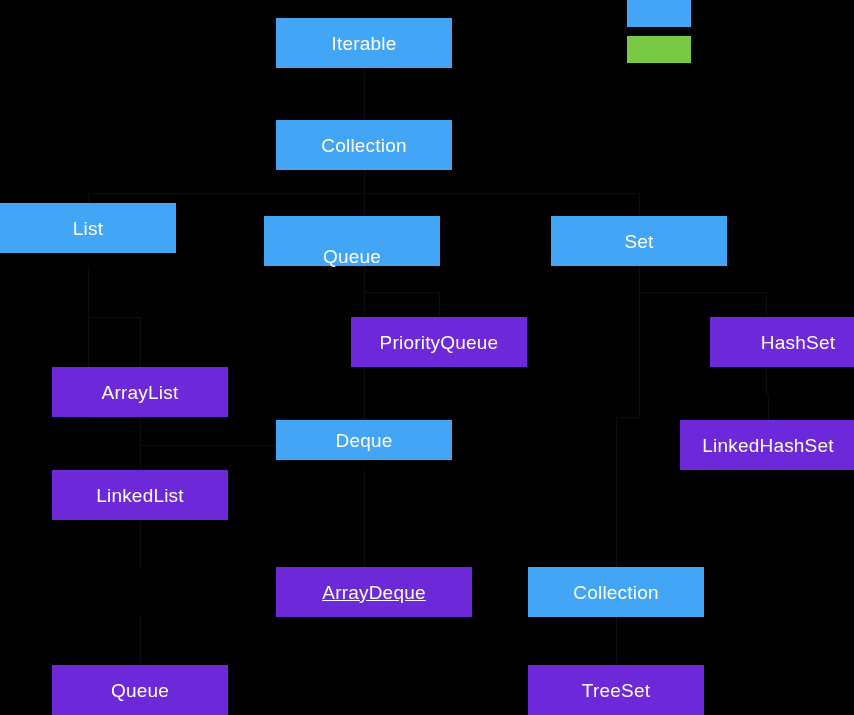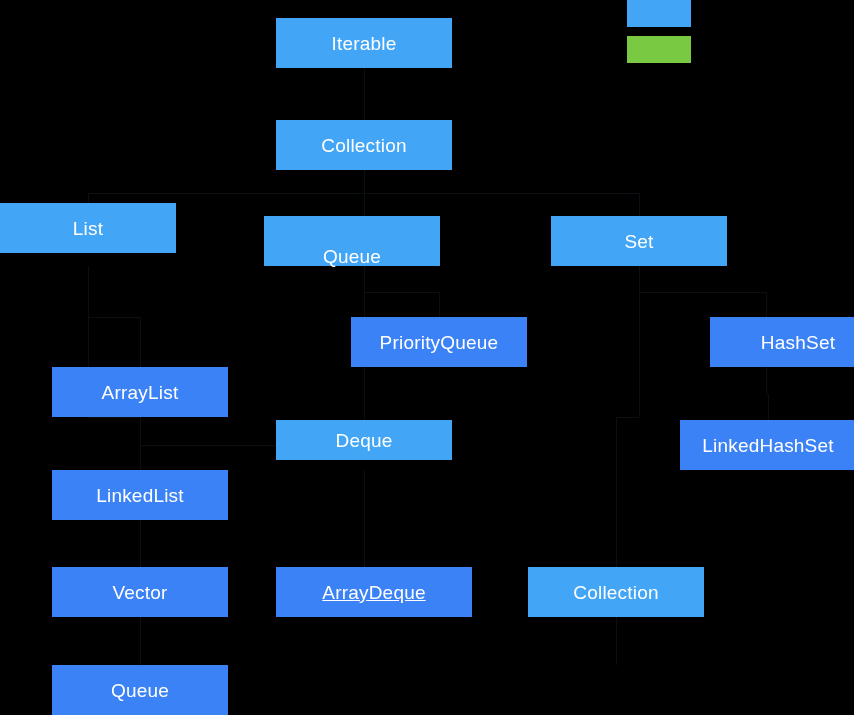--- a/index.html
+++ b/index.html
@@ -25,21 +25,21 @@
     font-size: 19px;
     font-weight: 400;
     letter-spacing: 0.2px;
     line-height: 1;
     text-align: center;
     box-sizing: border-box;
     white-space: nowrap;
     user-select: none;
   }
   .node.iface { background: #42a5f5; }
-  .node.klass { background: #3b82f6; }
+  .node.klass { background: #6d28d9; }
 
   .legend-swatch {
     position: absolute;
     box-sizing: border-box;
   }
   .legend-swatch.iface { background: #42a5f5; }
   .legend-swatch.klass { background: #7ac943; }
 
   .edge {
     position: absolute;
@@ -125,27 +125,27 @@
     </div>
     <div class="node iface" style="left: 276px; top: 420px; width: 176px; height: 40px;">
       <span>Deque</span>
     </div>
     <div class="node klass" style="left: 680px; top: 420px; width: 176px; height: 50px;">
       <span>LinkedHashSet</span>
     </div>
     <div class="node klass" style="left: 52px; top: 470px; width: 176px; height: 50px;">
       <span>LinkedList</span>
     </div>
-    <div class="node klass" style="left: 52px; top: 567px; width: 176px; height: 50px;">
-      <span>Vector</span>
-    </div>
     <div class="node klass" style="left: 276px; top: 567px; width: 196px; height: 50px; text-decoration: underline;">
       <span>ArrayDeque</span>
     </div>
     <div class="node iface" style="left: 528px; top: 567px; width: 176px; height: 50px;">
       <span>Collection</span>
     </div>
     <div class="node klass" style="left: 52px; top: 665px; width: 176px; height: 50px;">
       <span>Queue</span>
     </div>
+    <div class="node klass" style="left: 528px; top: 665px; width: 176px; height: 50px;">
+      <span>TreeSet</span>
+    </div>
     <div class="legend-swatch iface" style="left: 627px; top: -3px; width: 64px; height: 30px;"></div>
     <div class="legend-swatch klass" style="left: 627px; top: 36px; width: 64px; height: 27px;"></div>
   </div>
 
 </body></html>

